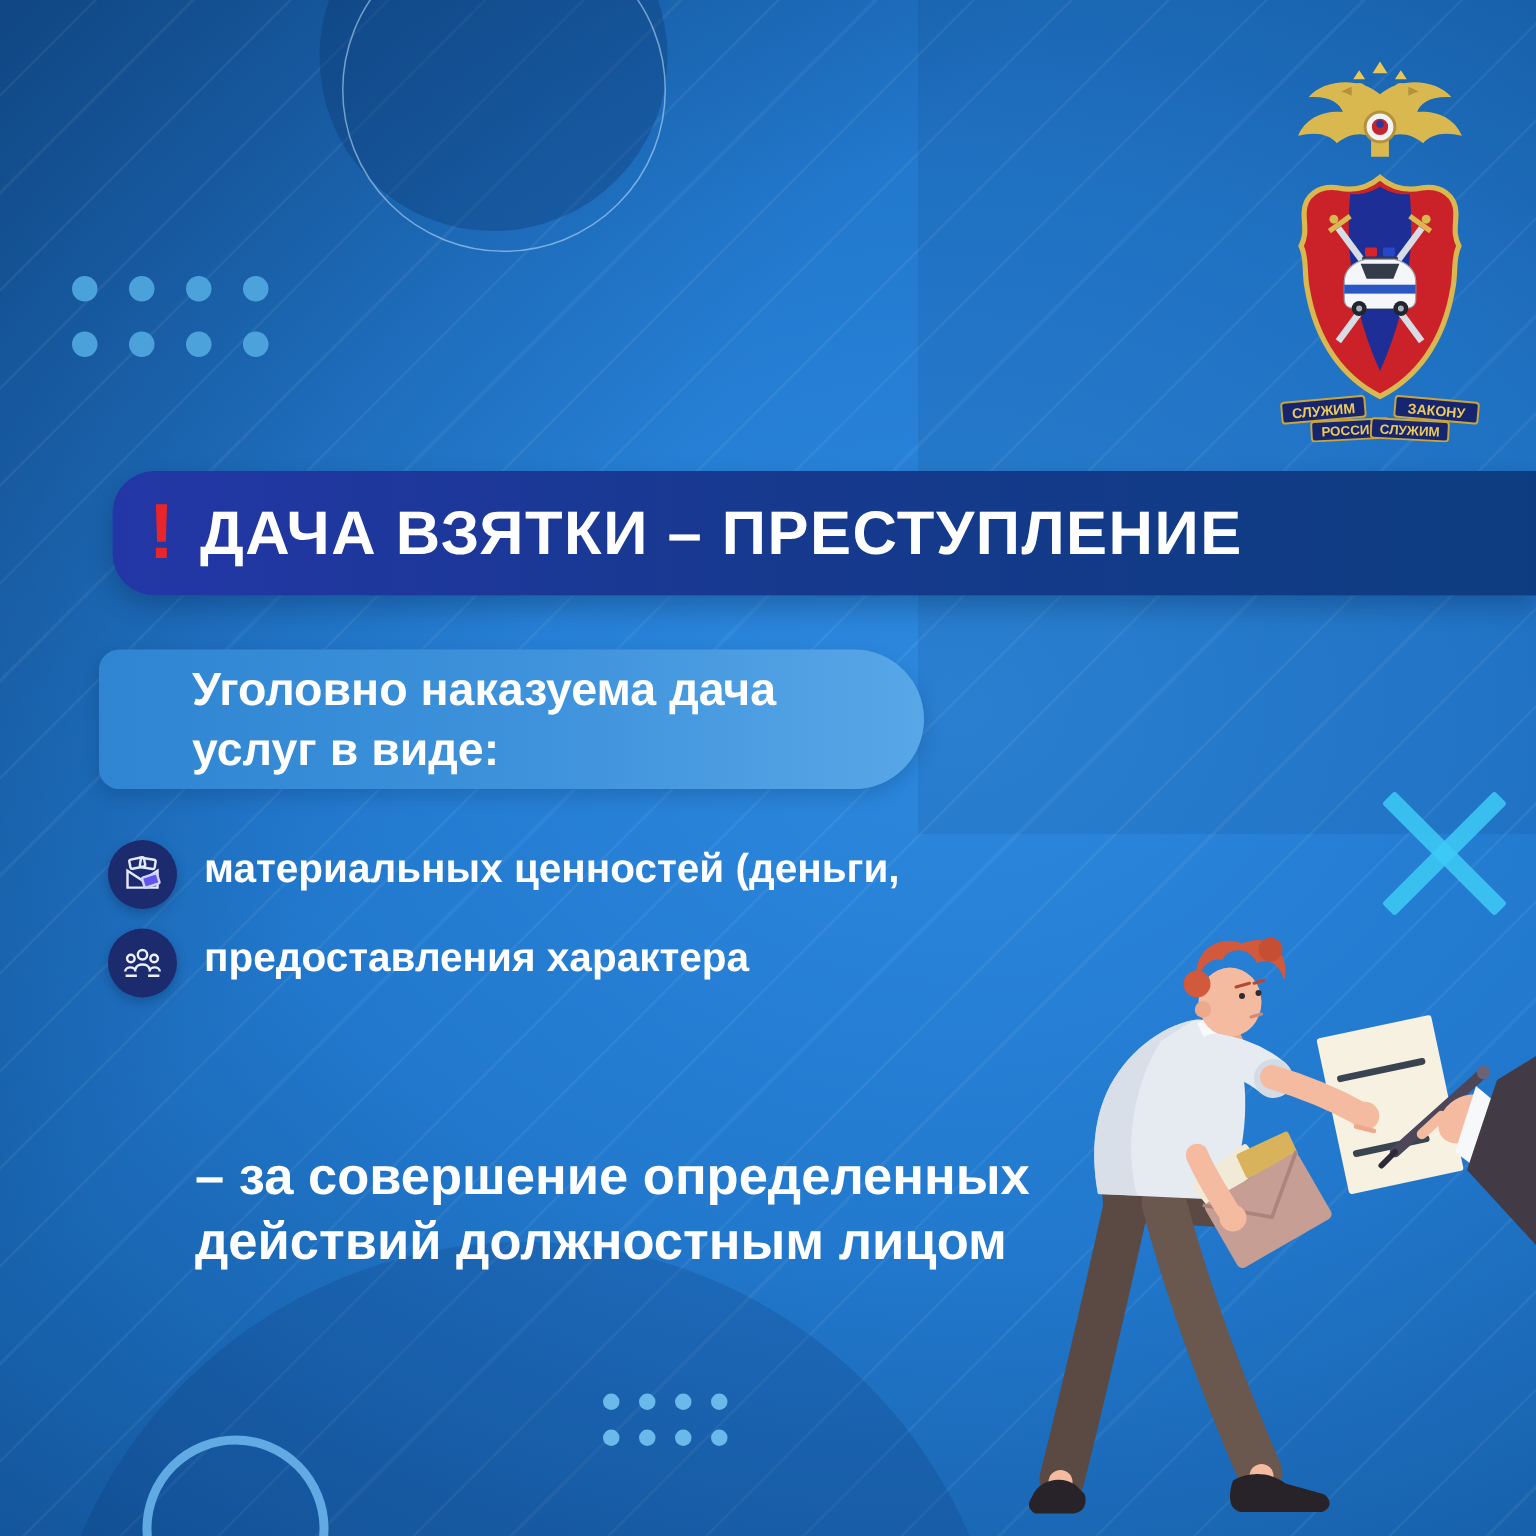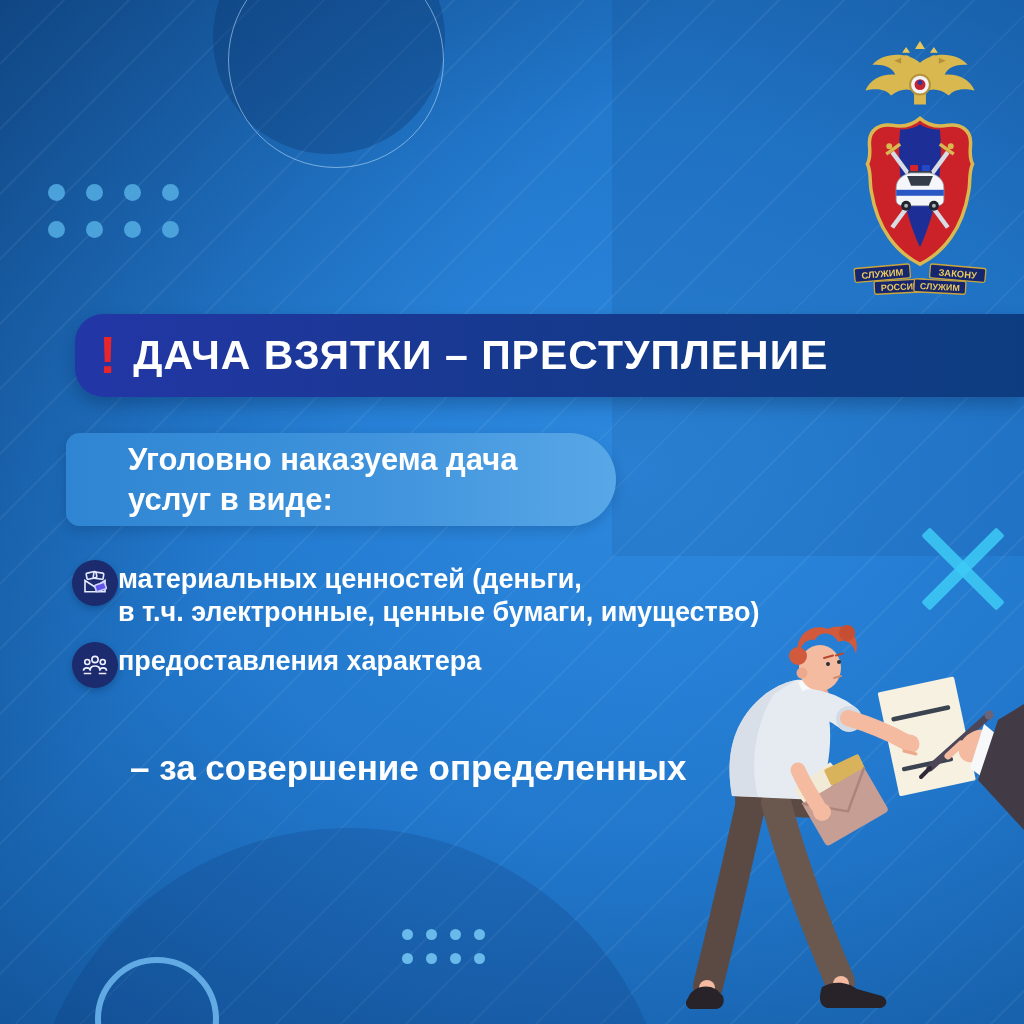--- a/index.html
+++ b/index.html
@@ -66,31 +66,31 @@
     background:linear-gradient(90deg,#2f85d2 0%, #3f93dc 55%, #58a7e7 100%);
     border-radius:14px 48px 48px 14px;
     box-shadow:0 5px 12px rgba(5,25,60,0.18);
     display:flex;flex-direction:column;justify-content:center;
     padding-left:62px;box-sizing:border-box;margin-left:16px;
   }
   .pill div{color:#fff;font-weight:bold;font-size:31px;line-height:1.26;}
 
   
   .bullets{left:72px;top:560px;}
-  .bullet{display:flex;align-items:flex-start;margin-bottom:13px;}
+  .bullet{display:flex;gap:18px;align-items:flex-start;margin-bottom:13px;}
   .bullet-icon{
     width:46px;height:46px;border-radius:50%;background:#1c2a6e;flex:none;
     display:flex;align-items:center;justify-content:center;
     box-shadow:0 3px 7px rgba(5,25,60,0.28);
   }
   .bullet-icon svg{width:30px;height:30px;}
   .bullet-text{color:#fff;font-size:27px;font-weight:600;line-height:1.23;padding-top:3px;}
 
   
-  .conclusion{left:130px;top:746px;color:#fff;font-weight:bold;font-size:35px;line-height:1.24;}
+  .conclusion{left:130px;top:763px;color:#fff;font-weight:bold;font-size:35px;line-height:1.24;}
 
   
   .emblem{left:845px;top:33px;width:150px;height:262px;}
   .illustration{left:676px;top:616px;width:348px;height:408px;}
 </style>
 </head>
 <body>
 
 <div class="bg"></div>
 <div class="bg-corner"></div>
@@ -205,21 +205,20 @@
     <div class="bullet-icon">
       <svg viewBox="0 0 24 24" fill="none" stroke="#e6eaff" stroke-width="1.3">
         <rect x="5.2" y="3.4" width="8" height="5" rx="1" transform="rotate(-12 9.2 5.9)"></rect>
         <rect x="10.8" y="3.6" width="8" height="5" rx="1" transform="rotate(9 14.8 6.1)"></rect>
         <path d="M4,10 L12,15.2 L20,10 L20,19 L4,19 Z"></path>
         <rect x="12.2" y="12.4" width="8.4" height="5.6" rx="1" transform="rotate(-18 16.4 15.2)" fill="#6453ea" stroke="#cdd3ff"></rect>
       </svg>
     </div>
     <div class="bullet-text">
       <div>материальных ценностей (деньги,</div>
-      <div>в т.ч. электронные, ценные бумаги, имущество)</div>
     </div>
   </div>
   <div class="bullet">
     <div class="bullet-icon">
       <svg viewBox="0 0 24 24" fill="none" stroke="#eef0ff" stroke-width="1.3">
         <circle cx="12" cy="7.6" r="2.5"></circle>
         <path d="M8.3,15.5 C8.3,11.9 15.7,11.9 15.7,15.5"></path>
         <circle cx="5.8" cy="9.6" r="2"></circle>
         <path d="M2.8,16.5 C2.8,13.6 8.2,13.6 8.2,16.5"></path>
         <circle cx="18.2" cy="9.6" r="2"></circle>
@@ -228,20 +227,21 @@
       </svg>
     </div>
     <div class="bullet-text">
       <div>предоставления характера</div>
     </div>
   </div>
 </div>
 
 <div class="abs conclusion">
   <div>– за совершение определенных</div>
+  <div>действий должностным лицом</div>
 </div>
 
 <div class="abs illustration">
   <svg viewBox="0 0 348 408" width="348" height="408">
 
     <path d="M58,166 L142,172 L138,202 L60,198 Z" fill="#5a4a43"></path>
     <path d="M76,182 C64,236 48,306 32,370" stroke="#5a4a43" stroke-width="30" fill="none" stroke-linecap="round"></path>
     <path d="M100,186 C116,246 140,310 164,366" stroke="#6a574e" stroke-width="30" fill="none" stroke-linecap="round"></path>
     <circle cx="31" cy="372" r="8" fill="#f4bba1"></circle>
     <circle cx="165" cy="368" r="8" fill="#f4bba1"></circle>

